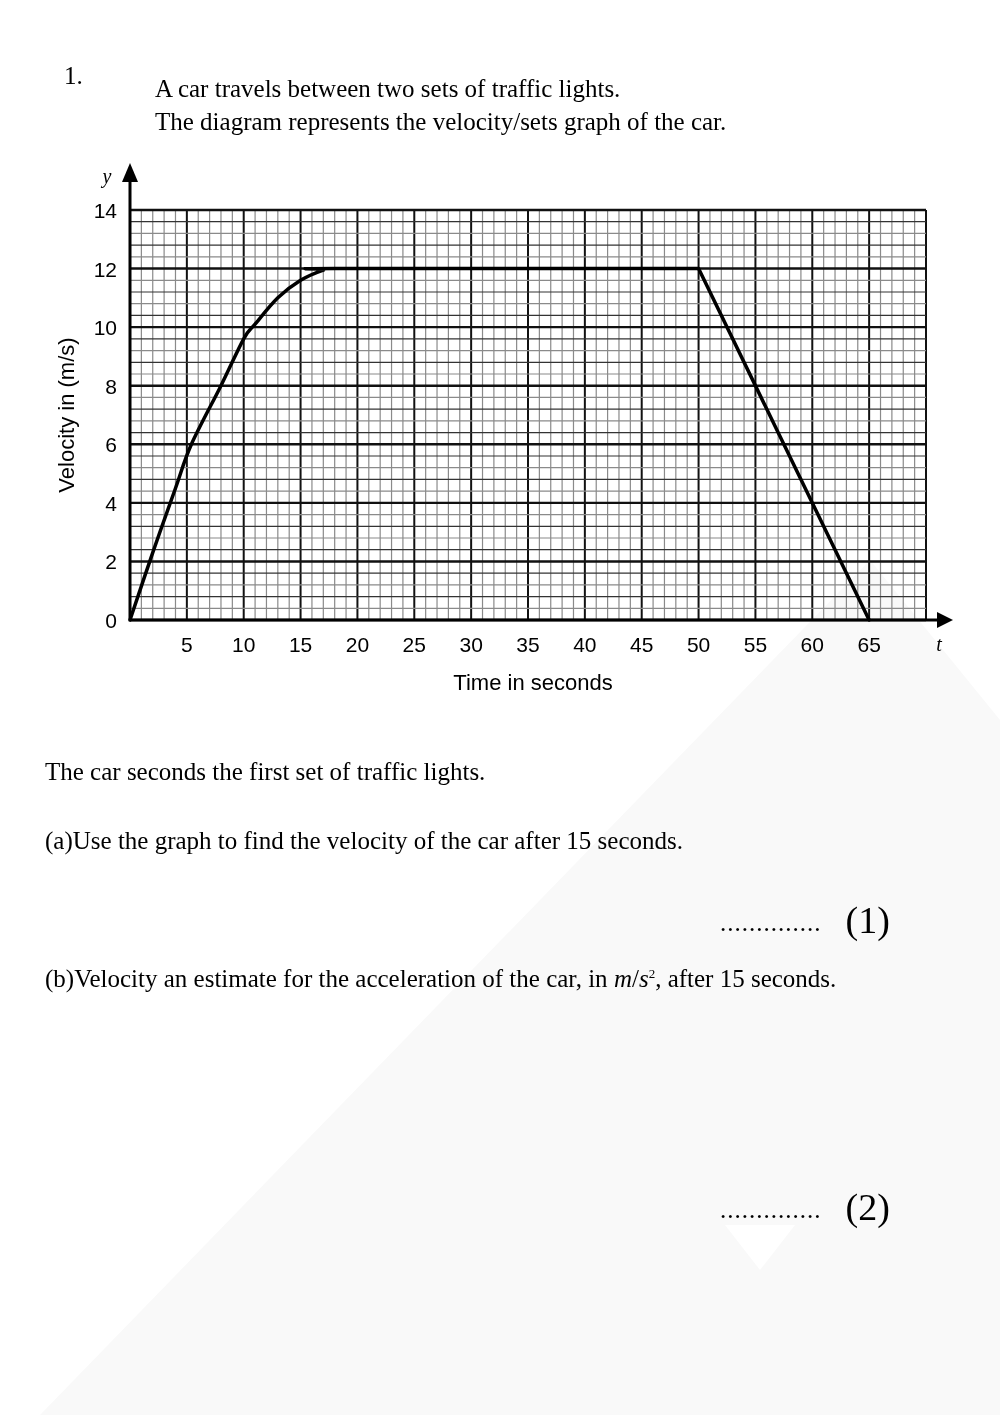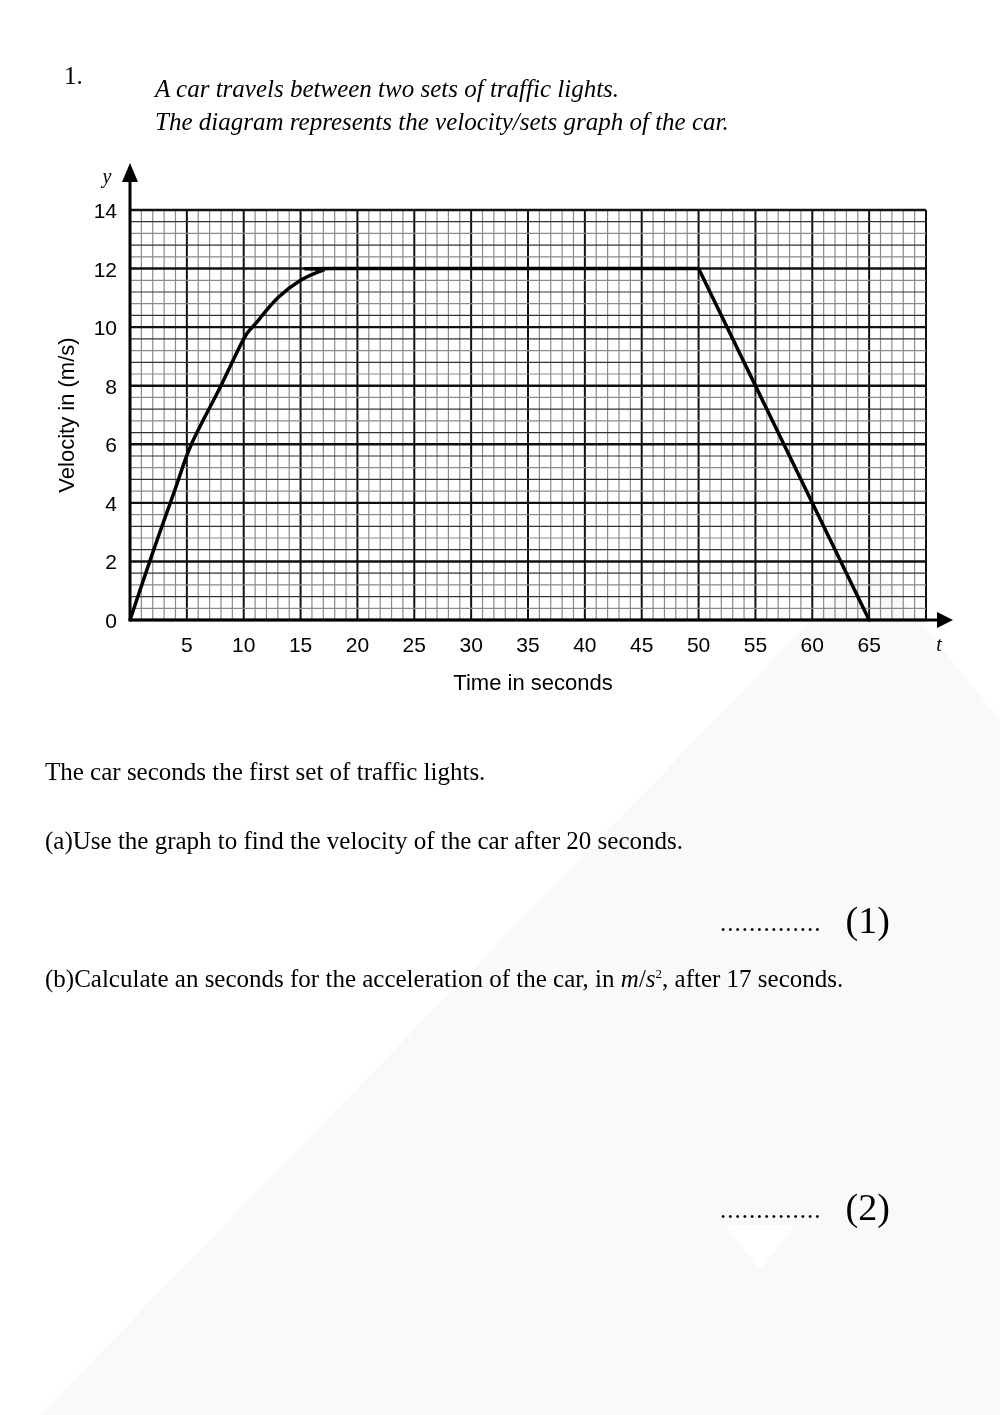--- a/index.html
+++ b/index.html
@@ -5,21 +5,21 @@
   html, body { margin: 0; padding: 0; }
   body {
     width: 1000px; height: 1415px; position: relative; overflow: hidden;
     background: #ffffff; font-family: "Liberation Serif", serif; color: #000;
   }
   .wm-tri {
     position: absolute; left: 0; top: 0; width: 1000px; height: 1415px;
     pointer-events: none;
   }
   .qnum { position: absolute; left: 64px; top: 62px; font-size: 25px; }
-  .intro { position: absolute; left: 155px; top: 72px; font-size: 25px; line-height: 33px; font-style: italic; }
+  .intro { position: absolute; left: 155px; top: 72px; font-size: 25px; line-height: 33px; }
   .chart { position: absolute; left: 0; top: 150px; width: 1000px; height: 560px; }
   .txt { position: absolute; left: 45px; font-size: 25px; white-space: nowrap; }
   .answer { position: absolute; font-size: 25px; white-space: nowrap; }
   .answer .dots { letter-spacing: 1px; }
   .answer .marks { font-size: 38px; margin-left: 24px; position: relative; top: 2px; }
   .unit i { font-style: italic; }
   .unit sup { font-size: 13px; }
 </style>
 </head>
 <body>
@@ -169,25 +169,25 @@
     <text x="117" y="393.7142857142857" font-family="&quot;Liberation Sans&quot;, sans-serif" font-size="21" text-anchor="end">8</text>
     <text x="117" y="335.14285714285717" font-family="&quot;Liberation Sans&quot;, sans-serif" font-size="21" text-anchor="end">10</text>
     <text x="117" y="276.57142857142856" font-family="&quot;Liberation Sans&quot;, sans-serif" font-size="21" text-anchor="end">12</text>
     <text x="117" y="218" font-family="&quot;Liberation Sans&quot;, sans-serif" font-size="21" text-anchor="end">14</text>
     <text x="533" y="690" font-family="&quot;Liberation Sans&quot;, sans-serif" font-size="22" text-anchor="middle">Time in seconds</text>
     <text x="74" y="415" font-family="&quot;Liberation Sans&quot;, sans-serif" font-size="22" text-anchor="middle" transform="rotate(-90 74 415)">Velocity in (m/s)</text>
     <path d="M130,620 C133.7904761904762,608.7738095238095 145.16190476190474,574.6071428571428 152.74285714285713,552.6428571428571 C160.32380952380953,530.6785714285714 169.04190476190476,506.2738095238095 175.4857142857143,488.2142857142857 C181.92952380952383,470.1547619047619 183.82476190476189,461.3690476190476 191.40571428571428,444.2857142857143 C198.98666666666668,427.20238095238096 212.25333333333336,403.2857142857143 220.9714285714286,385.7142857142857 C229.68952380952382,368.14285714285717 238.02857142857144,349.1071428571429 243.71428571428572,338.8571428571429 C249.4,328.6071428571429 249.4,331.04761904761904 255.0857142857143,324.2142857142857 C260.7714285714286,317.3809523809524 270.247619047619,305.17857142857144 277.8285714285714,297.8571428571429 C285.4095238095238,290.53571428571433 292.99047619047616,284.9226190476191 300.57142857142856,280.28571428571433 C308.15238095238095,275.6488095238096 317.6285714285714,271.9880952380953 323.3142857142857,270.03571428571433 C329,268.08333333333337 272.14285714285717,268.8154761904762 334.6857142857143,268.57142857142856 L698.5714285714286,268.57142857142856 L869.1428571428572,620" fill="none" stroke="#000" stroke-width="3.5" stroke-linejoin="round" stroke-linecap="round"></path>
   </svg>
 
 <div class="txt" style="top:758px">The car seconds the first set of traffic lights.</div>
-<div class="txt" style="top:827px">(a)Use the graph to find the velocity of the car after 20 seconds.</div>
+<div class="txt" style="top:827px">(a)Use the graph to find the velocity of the car after 15 seconds.</div>
 
 <div class="answer" style="left:720px; top:896px">
   <span class="dots">..............</span><span class="marks">(1)</span>
 </div>
 
 <div class="txt unit" style="top:965px">
-  <span>(b)Calculate an seconds for the acceleration of the car, in </span><i>m</i><span>/</span><i>s</i><sup>2</sup><span>, after 17 seconds.</span>
+  <span>(b)Velocity an estimate for the acceleration of the car, in </span><i>m</i><span>/</span><i>s</i><sup>2</sup><span>, after 15 seconds.</span>
 </div>
 
 <div class="answer" style="left:720px; top:1183px">
   <span class="dots">..............</span><span class="marks">(2)</span>
 </div>
 
 </body></html>

